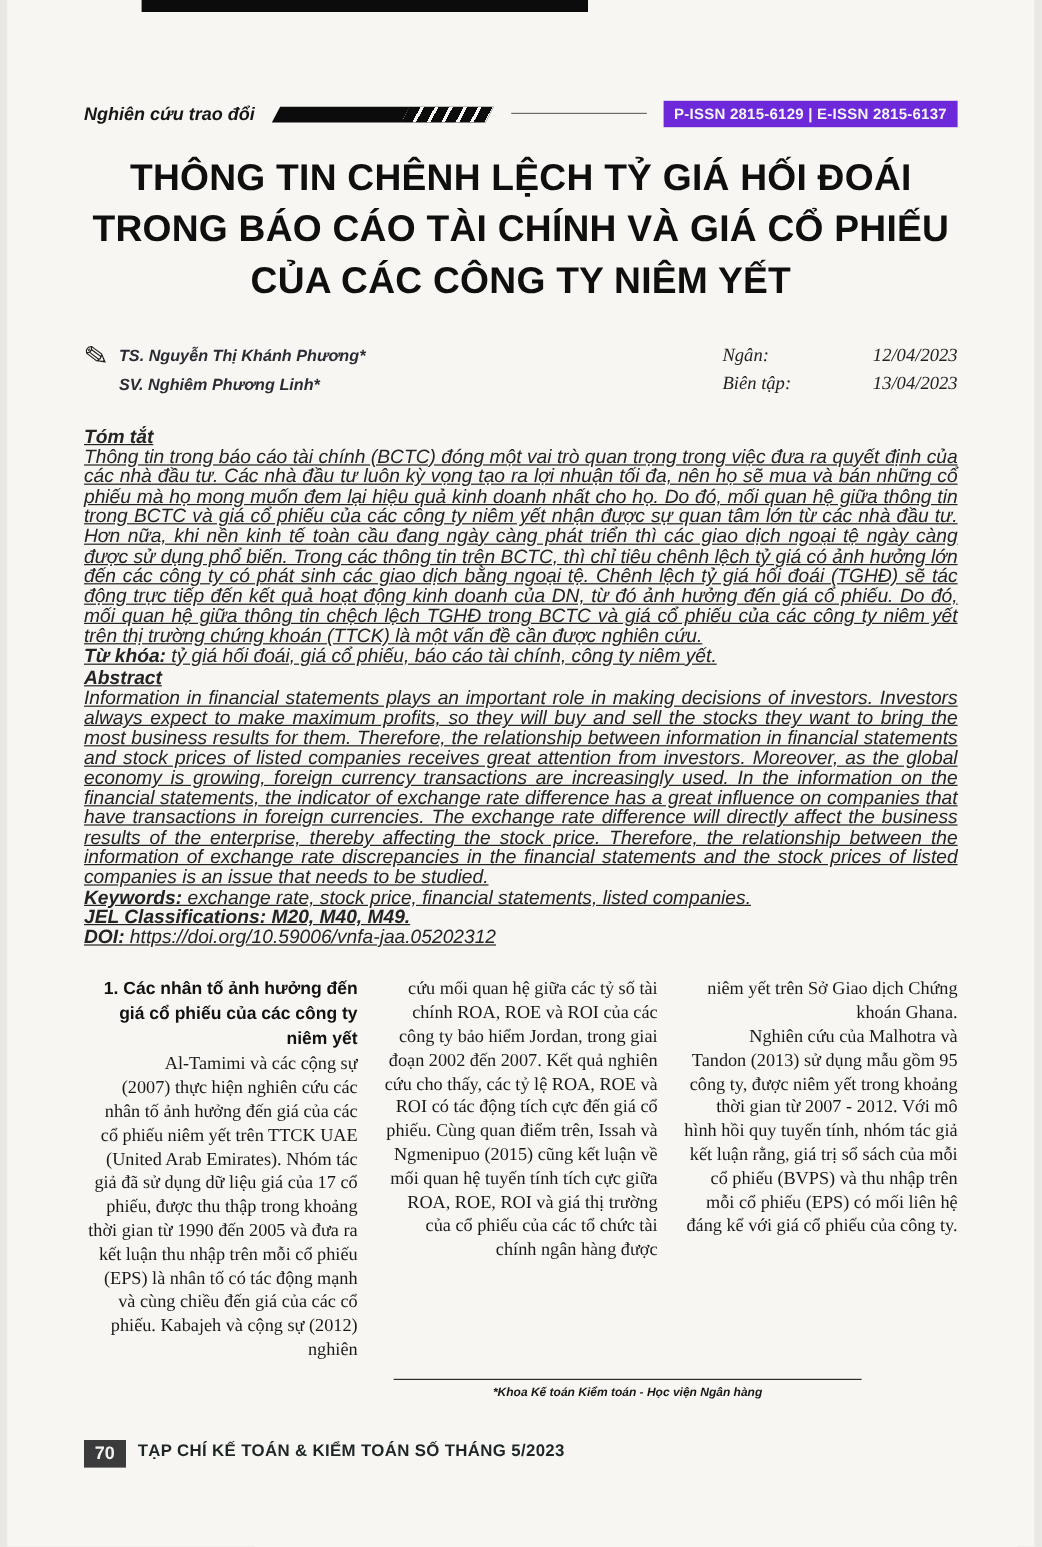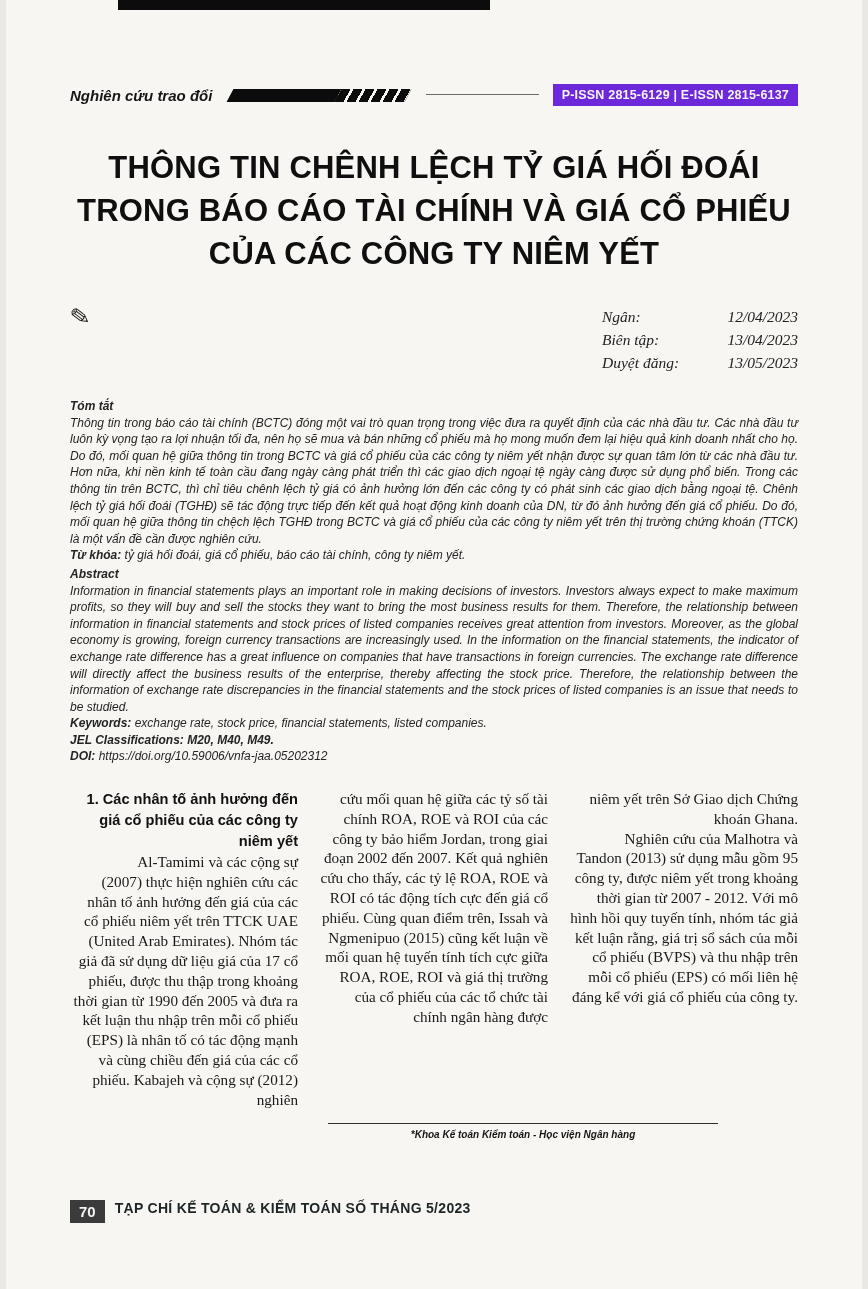--- a/index.html
+++ b/index.html
@@ -32,35 +32,35 @@
     background:repeating-linear-gradient(90deg,transparent 0 9px,#f7f6f2 9px 12px);
   }
   .header-rule{flex:1;height:0;border-bottom:1.5px solid #6a6a6a;margin:0 14px 0 18px;transform:translateY(-1px);}
   .issn{
     font-family:"Liberation Sans", sans-serif;
     background:#6d28d9;color:#f5f5f5;font-weight:bold;font-size:12.5px;
     padding:4px 9px;white-space:nowrap;letter-spacing:.2px;
   }
   
   .title{
-    margin:40px 0 0 0;text-align:center;
+    margin:20px 0 0 0;text-align:center;
     font-family:"Liberation Sans", sans-serif;
     font-weight:800;font-size:31px;line-height:43px;color:#0f0f0f;
     letter-spacing:.2px;
   }
   .title span{display:block;}
   
   .byline{display:flex;justify-content:space-between;margin-top:30px;align-items:flex-start;}
   .authors-wrap{display:flex;align-items:flex-start;gap:9px;}
   .pen-icon{font-size:24px;line-height:24px;color:#1a1a1a;transform:rotate(-8deg);font-family:"DejaVu Sans",sans-serif;}
   .authors{font-family:"Liberation Sans", sans-serif;font-weight:bold;font-style:italic;font-size:13.5px;color:#2b2b33;line-height:24px;}
   .dates{width:196px;font-style:italic;font-size:15.5px;color:#222;line-height:23px;}
   .dates .row{display:flex;justify-content:space-between;}
   
-  .abstract{margin-top:24px;font-family:"Liberation Sans", sans-serif;font-style:italic;font-size:12px;line-height:16.6px;color:#242424;}
+  .abstract{margin-top:24px;font-family:"Liberation Sans", sans-serif;font-style:italic;font-size:16px;line-height:16.6px;color:#242424;text-decoration:underline;}
   .ab-heading{font-weight:bold;}
   .ab-text{margin:0;text-align:justify;}
   .ab-line{margin:0;text-align:justify;}
   .b{font-weight:bold;}
   
   .columns{display:flex;gap:22px;margin-top:24px;}
   .col{flex:1;text-align:justify;font-size:15.2px;line-height:19.8px;color:#191919;}
   .col-heading{
     font-family:"Liberation Sans", sans-serif;
     font-weight:bold;font-size:14.6px;line-height:21px;margin:0 0 6px 0;color:#111;
@@ -101,33 +101,33 @@
 
   <h1 class="title">
     <span>THÔNG TIN CHÊNH LỆCH TỶ GIÁ HỐI ĐOÁI</span>
     <span>TRONG BÁO CÁO TÀI CHÍNH VÀ GIÁ CỔ PHIẾU</span>
     <span>CỦA CÁC CÔNG TY NIÊM YẾT</span>
   </h1>
 
   <div class="byline">
     <div class="authors-wrap">
       <span class="pen-icon">✎</span>
+      <div class="authors">
+        <div>TS. Nguyễn Thị Khánh Phương*</div>
+        <div>SV. Nghiêm Phương Linh*</div>
+      </div>
     </div>
     <div class="dates">
       <div class="row">
         <span>Ngân:</span>
         <span>12/04/2023</span>
       </div>
       <div class="row">
         <span>Biên tập:</span>
         <span>13/04/2023</span>
-      </div>
-      <div class="row">
-        <span>Duyệt đăng:</span>
-        <span>13/05/2023</span>
       </div>
     </div>
   </div>
 
   <section class="abstract">
     <div class="ab-heading">Tóm tắt</div>
     <p class="ab-text">Thông tin trong báo cáo tài chính (BCTC) đóng một vai trò quan trọng trong việc đưa ra quyết định của các nhà đầu tư. Các nhà đầu tư luôn kỳ vọng tạo ra lợi nhuận tối đa, nên họ sẽ mua và bán những cổ phiếu mà họ mong muốn đem lại hiệu quả kinh doanh nhất cho họ. Do đó, mối quan hệ giữa thông tin trong BCTC và giá cổ phiếu của các công ty niêm yết nhận được sự quan tâm lớn từ các nhà đầu tư. Hơn nữa, khi nền kinh tế toàn cầu đang ngày càng phát triển thì các giao dịch ngoại tệ ngày càng được sử dụng phổ biến. Trong các thông tin trên BCTC, thì chỉ tiêu chênh lệch tỷ giá có ảnh hưởng lớn đến các công ty có phát sinh các giao dịch bằng ngoại tệ. Chênh lệch tỷ giá hối đoái (TGHĐ) sẽ tác động trực tiếp đến kết quả hoạt động kinh doanh của DN, từ đó ảnh hưởng đến giá cổ phiếu. Do đó, mối quan hệ giữa thông tin chệch lệch TGHĐ trong BCTC và giá cổ phiếu của các công ty niêm yết trên thị trường chứng khoán (TTCK) là một vấn đề cần được nghiên cứu.</p>
     <p class="ab-line"><span class="b">Từ khóa:</span><span> tỷ giá hối đoái, giá cổ phiếu, báo cáo tài chính, công ty niêm yết.</span></p>
   </section>
 

